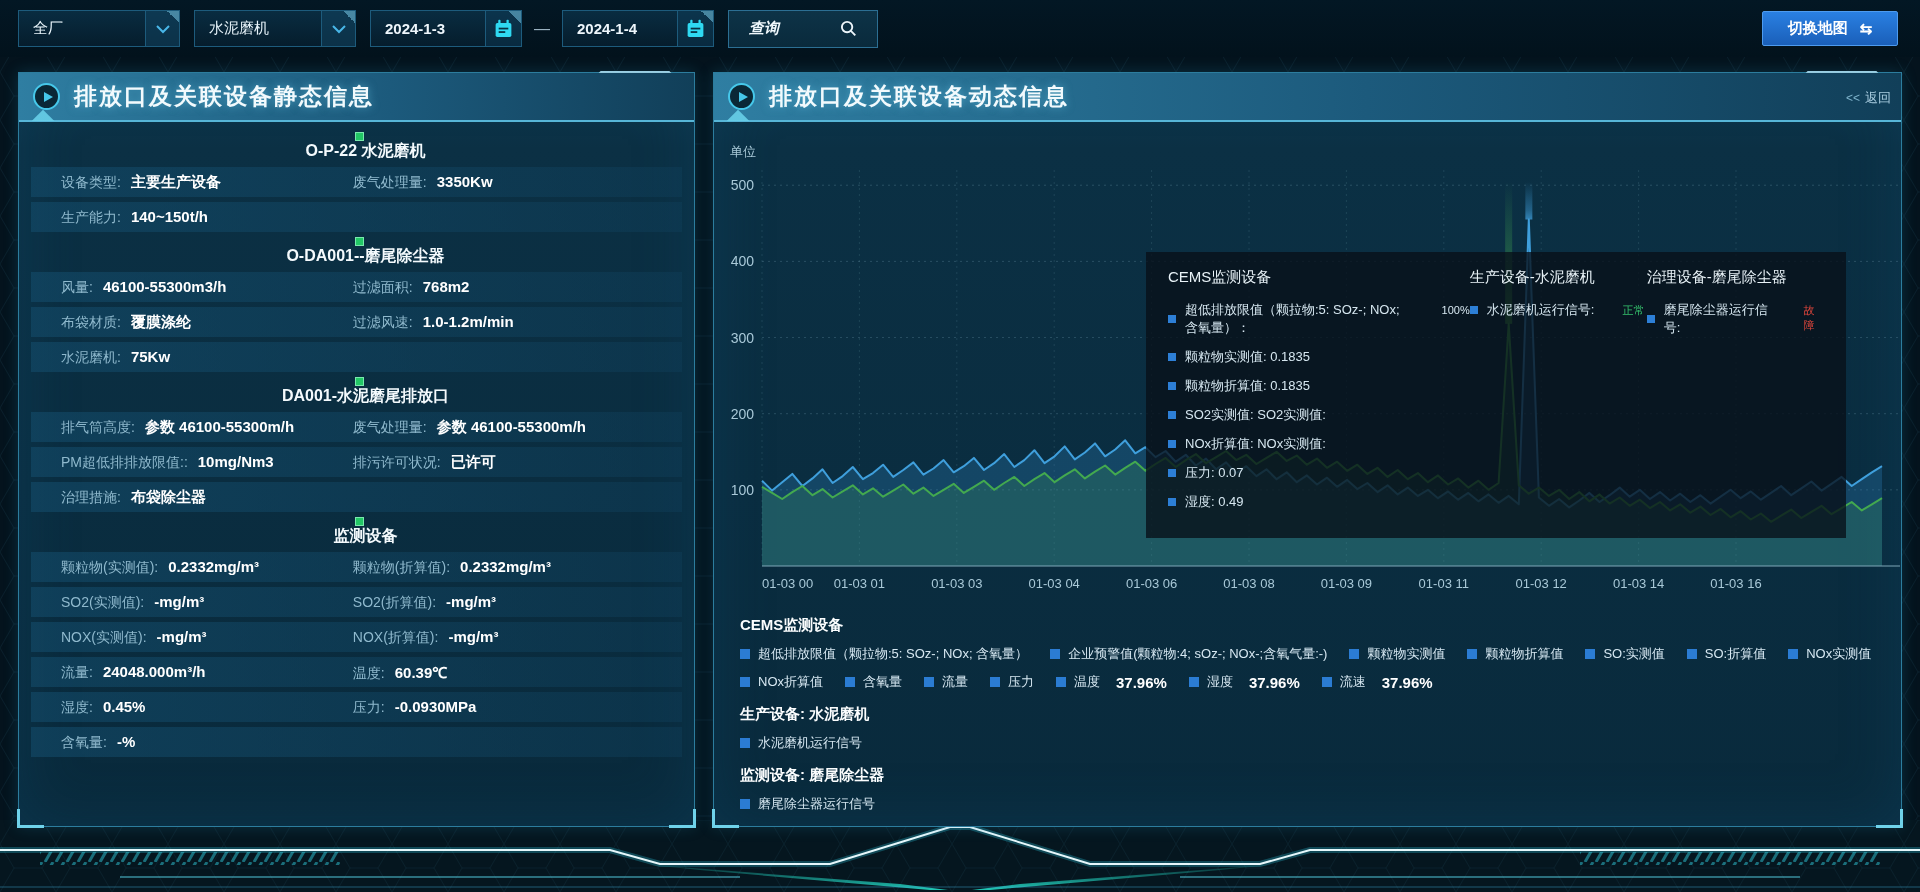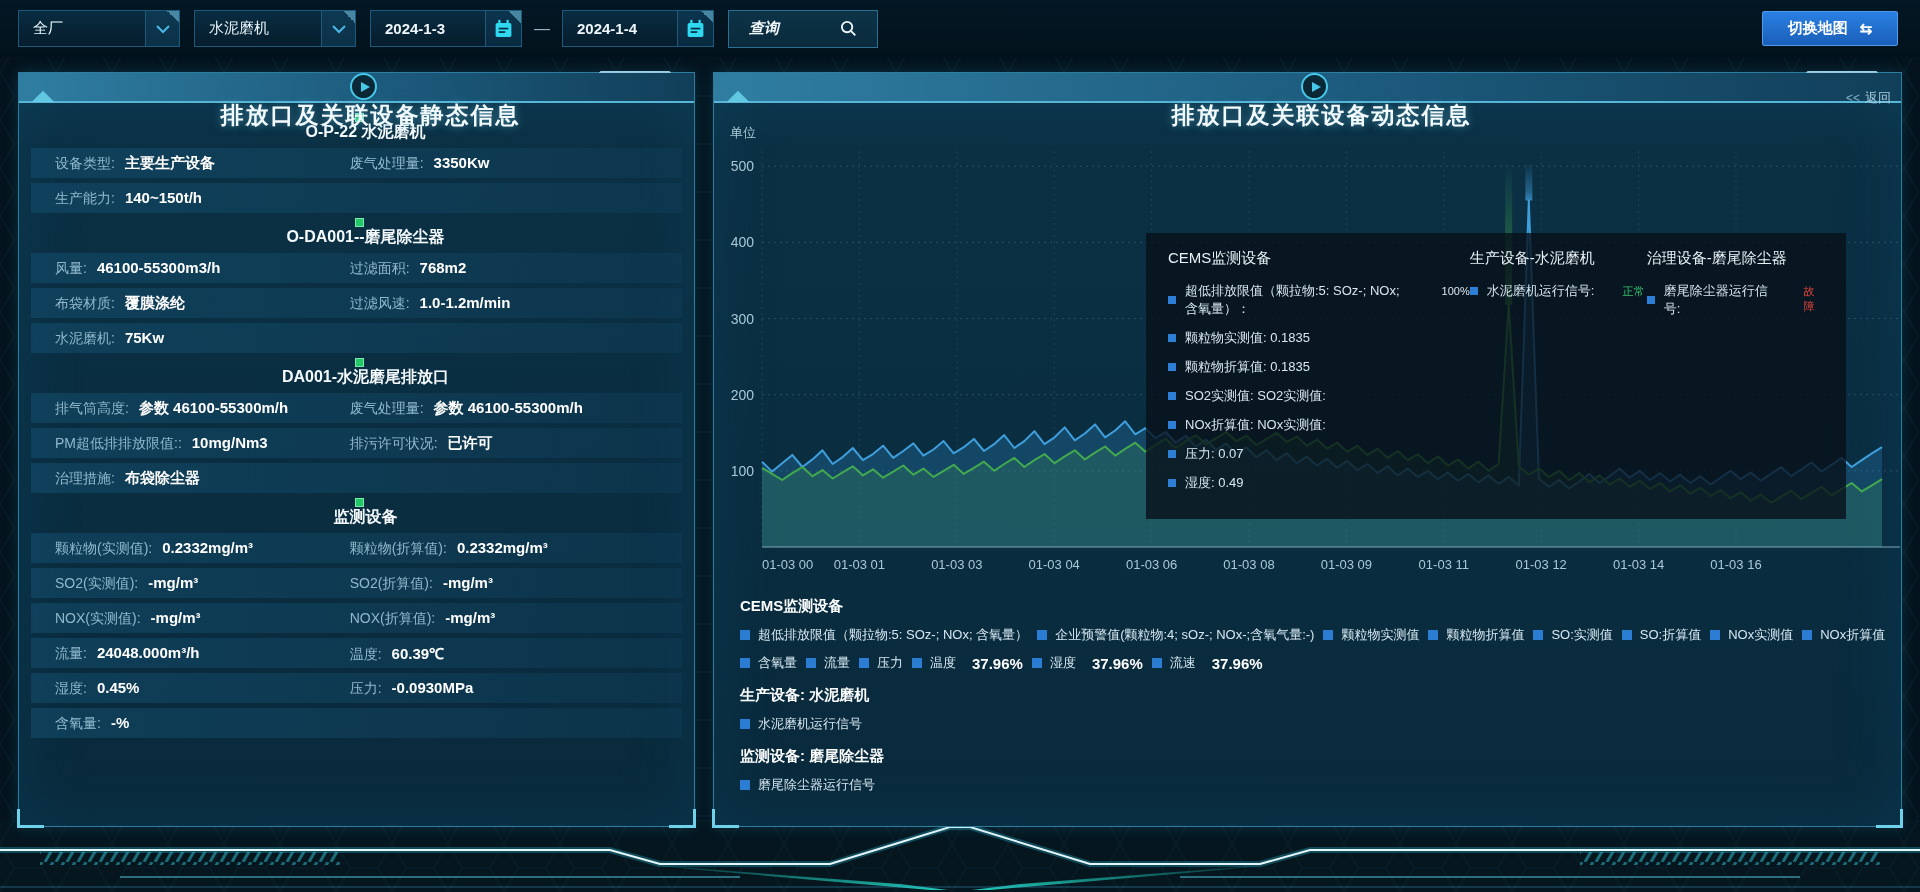--- a/index.html
+++ b/index.html
@@ -69,24 +69,24 @@
   .panel::after { right:-2px; border-right:3px solid #6fd2ea; border-bottom:3px solid #6fd2ea; }
   .panel-tab {
     position:absolute; top:-2px; right:16px; width:86px; height:9px;
     background:linear-gradient(180deg,#9ed2e6,#5d9fba);
     clip-path:polygon(10% 0,90% 0,100% 100%,0 100%);
   }
   .panel-left { width:677px; }
   .panel-right { width:1189px; }
 
   .panel-header {
-    height:30px; position:relative;
+    height:49px; position:relative;
     background:linear-gradient(90deg,#2f7ea2 0%,#1c5a7c 55%,#113f59 100%);
     border-bottom:2px solid #57b6d8;
-    display:flex; align-items:center; padding-left:14px;flex-direction:column;
+    display:flex; align-items:center; padding-left:14px;
   }
   .play-icon {
     width:27px; height:27px; border-radius:50%;
     background:#0a2836; border:2px solid #46c8ea;
     display:flex; align-items:center; justify-content:center; flex:0 0 auto;
   }
   .play-icon svg { margin-left:2px; }
   .panel-title { margin-left:14px; font-size:23px; font-weight:bold; letter-spacing:2px; color:#f2fafd;
     text-shadow:0 0 8px rgba(120,220,250,.5); }
   .header-caret {
@@ -100,21 +100,21 @@
   .back-link .bl-arrows { font-size:12px; color:#7fb4cc; margin-right:5px; }
 
   
   .left-content { padding:10px 12px 0 12px; }
   .section-header { display:flex; align-items:center; height:35px; padding-left:18px;flex-direction:column; }
   .bullet { width:9px; height:9px; background:#22c766; border:1px solid #79e9ad; margin-right:12px; }
   .section-title { font-size:16px; font-weight:bold; color:#f4fafd; }
   .info-row {
     display:flex; align-items:center; min-height:30px; margin-bottom:5px;
     background:linear-gradient(90deg,rgba(20,78,110,.55),rgba(16,64,92,.40));
-    padding-left:24px;
+    padding-left:30px;
   }
   .info-cell { display:flex; align-items:baseline; }
   .info-cell.c1 { flex:0 0 47%; }
   .info-cell.c2 { flex:1; }
   .field-label { font-size:14px; color:#8fb9cd; margin-right:10px; white-space:nowrap; }
   .field-value { font-size:15px; font-weight:bold; color:#fff; white-space:nowrap; }
 
   
   .chart-wrap { position:relative; margin-top:8px; height:470px; }
   .chart-wrap svg { display:block; }
@@ -125,21 +125,21 @@
   }
   .tt-col-title { font-size:15px; color:#e8f2f7; margin-bottom:14px; }
   .tt-item { display:flex; align-items:baseline; margin-bottom:11px; font-size:13px; color:#d6e7f0; }
   .tt-bullet { width:8px; height:8px; background:#2d7fd6; margin-right:9px; flex:0 0 auto; align-self:center; }
   .tt-value { margin-left:28px; font-size:11px; }
 
   
   .legend-area { padding:2px 0 0 26px; }
   .legend-group { margin-bottom:4px; }
   .legend-title { font-size:15px; font-weight:bold; color:#fbfdfe; margin:14px 0 10px 0; }
-  .legend-items { display:flex; flex-wrap:wrap; gap:10px 9px; max-width:1150px; }
+  .legend-items { display:flex; flex-wrap:wrap; gap:10px 22px; max-width:1150px; }
   .legend-item { display:flex; align-items:center; cursor:pointer; }
   .legend-marker { width:10px; height:10px; background:#2b7cd3; margin-right:8px; }
   .legend-label { font-size:13px; color:#d7e8f2; white-space:nowrap; }
   .legend-value { font-size:15px; font-weight:bold; color:#fff; margin-left:16px; }
 
   
   .bottom-deco { position:absolute; left:0; bottom:0; width:1920px; height:72px; z-index:0; }
 </style>
 </head>
 <body>

